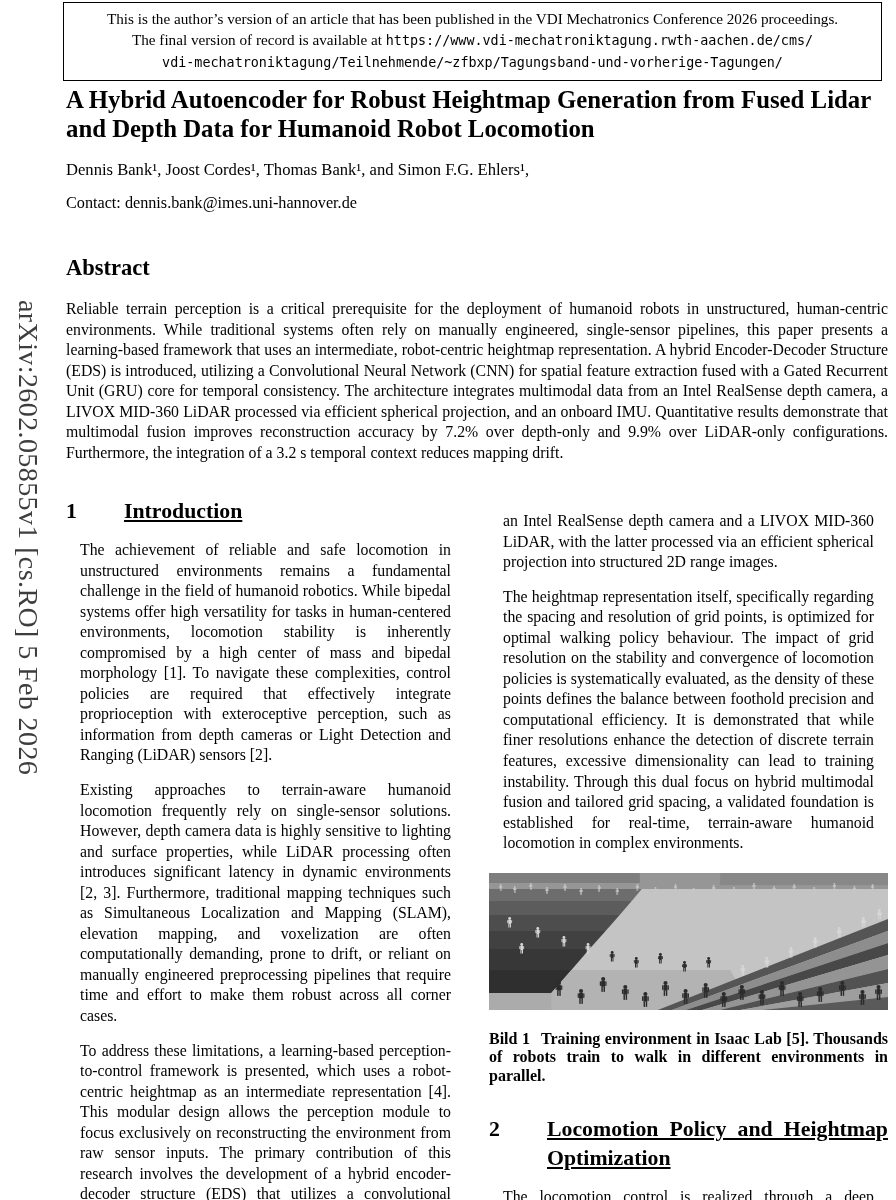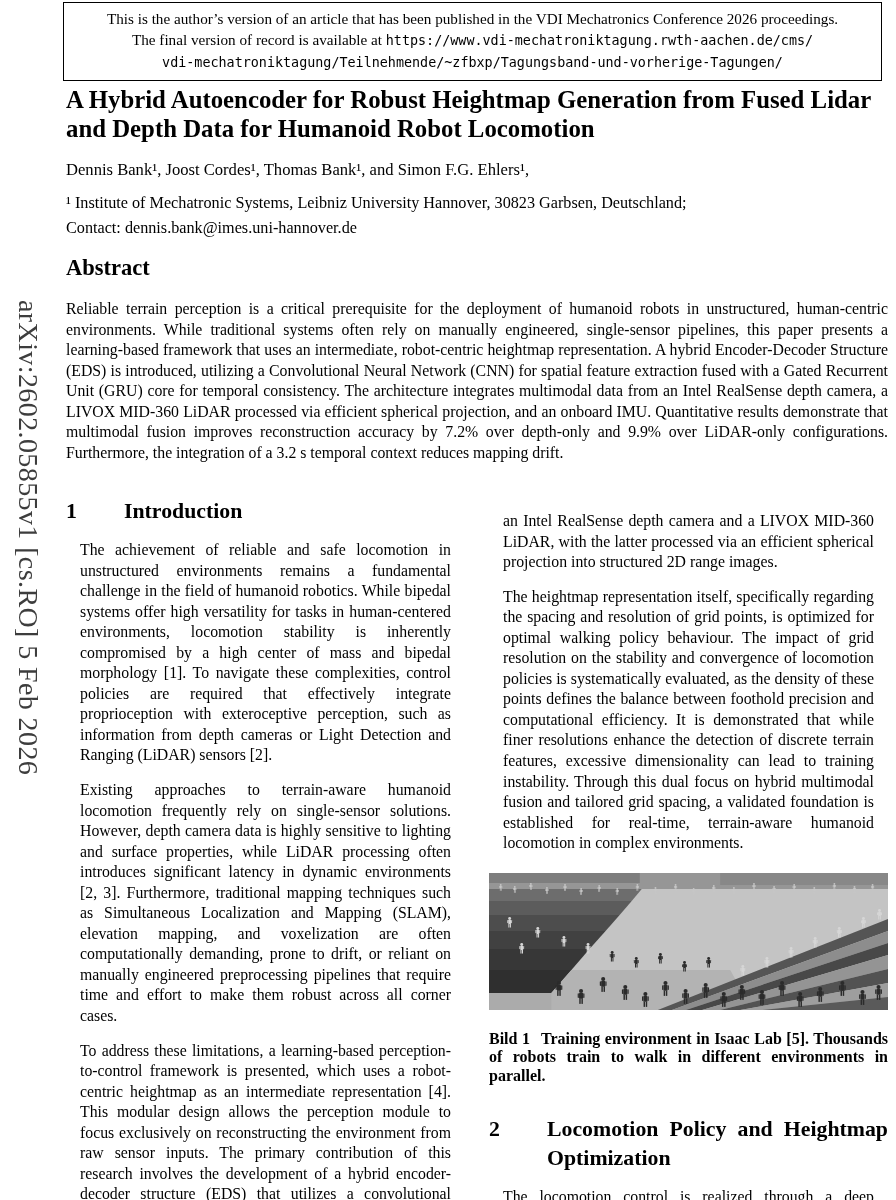--- a/index.html
+++ b/index.html
@@ -32,21 +32,21 @@
     position: absolute; left: 66px; top: 299px; width: 822px;
     font-size: 15.8px; line-height: 20.5px; text-align: justify;
   }
   .columns {
     position: absolute; left: 66px; top: 497px; width: 822px; height: 703px;
     display: flex; gap: 24px; overflow: hidden;
   }
   .col { width: 399px; overflow: hidden; }
   .sec-h {
     font-size: 21.8px; font-weight: bold; margin: 0 0 13px 0; line-height: 29px;
-    padding-left: 58px; text-indent: -58px; text-align: justify;
+    padding-left: 58px; text-indent: -58px; text-align: justify; text-decoration: underline;
   }
   .sec-h .num { display: inline-block; width: 58px; text-indent: 0; }
   .body-text p { margin: 14px; text-align: justify; font-size: 15.8px; line-height: 20.55px; }
   .figure-block { margin-top: 19px; }
   .figure-block svg { display: block; width: 399px; height: 137px; }
   .caption { margin-top: 20px; font-size: 16px; line-height: 18.6px; text-align: justify; font-weight: bold; }
   .cap-gap { display: inline-block; width: 11px; }
   .sec2-h { margin-top: 29px; margin-bottom: 13px; }
 </style>
 </head>
@@ -58,21 +58,20 @@
   <span class="mono">vdi-mechatroniktagung/Teilnehmende/~zfbxp/Tagungsband-und-vorherige-Tagungen/</span></div>
 </div>
 
 <div class="arxiv-stamp">arXiv:2602.05855v1  [cs.RO]  5 Feb 2026</div>
 
 <h1 class="page-title">A Hybrid Autoencoder for Robust Heightmap Generation from Fused Lidar and Depth Data for Humanoid Robot Locomotion</h1>
 
 <div class="authors">Dennis Bank¹, Joost Cordes¹, Thomas Bank¹, and Simon F.G. Ehlers¹,</div>
 
 <div class="affil">
-  <div>¹ Institute of Mechatronic Systems, Leibniz University Hannover, 30823 Garbsen, Deutschland;</div>
   <div><span>Contact: </span><span>dennis.bank@imes.uni-hannover.de</span></div>
 </div>
 
 <h2 class="abstract-h">Abstract</h2>
 <div class="abstract-t">Reliable terrain perception is a critical prerequisite for the deployment of humanoid robots in unstructured, human-centric environments. While traditional systems often rely on manually engineered, single-sensor pipelines, this paper presents a learning-based framework that uses an intermediate, robot-centric heightmap representation. A hybrid Encoder-Decoder Structure (EDS) is introduced, utilizing a Convolutional Neural Network (CNN) for spatial feature extraction fused with a Gated Recurrent Unit (GRU) core for temporal consistency. The architecture integrates multimodal data from an Intel RealSense depth camera, a LIVOX MID-360 LiDAR processed via efficient spherical projection, and an onboard IMU. Quantitative results demonstrate that multimodal fusion improves reconstruction accuracy by 7.2% over depth-only and 9.9% over LiDAR-only configurations. Furthermore, the integration of a 3.2 s temporal context reduces mapping drift.</div>
 
 <div class="columns">
 
   <div class="col body-text">
     <h2 class="sec-h"><span class="num">1</span><span>Introduction</span></h2>

